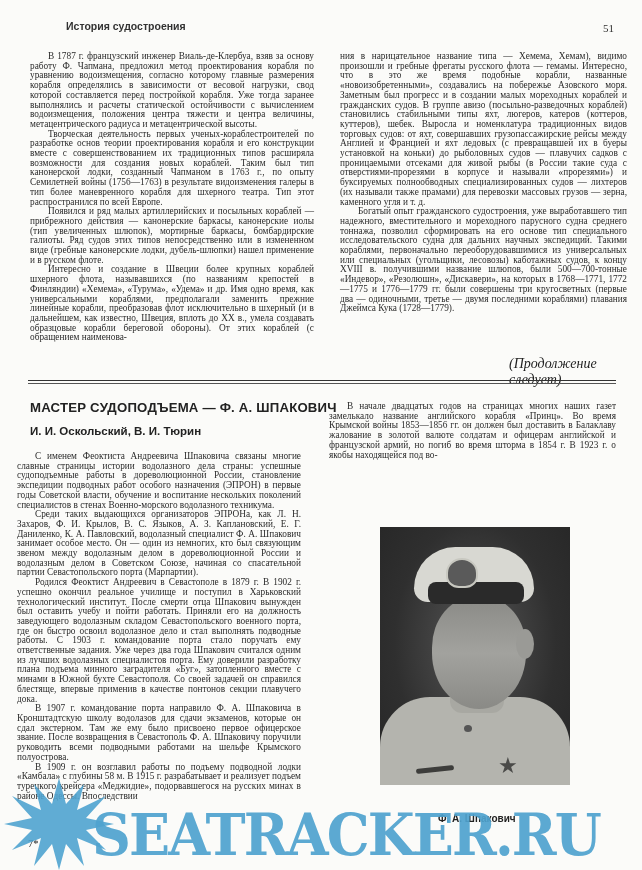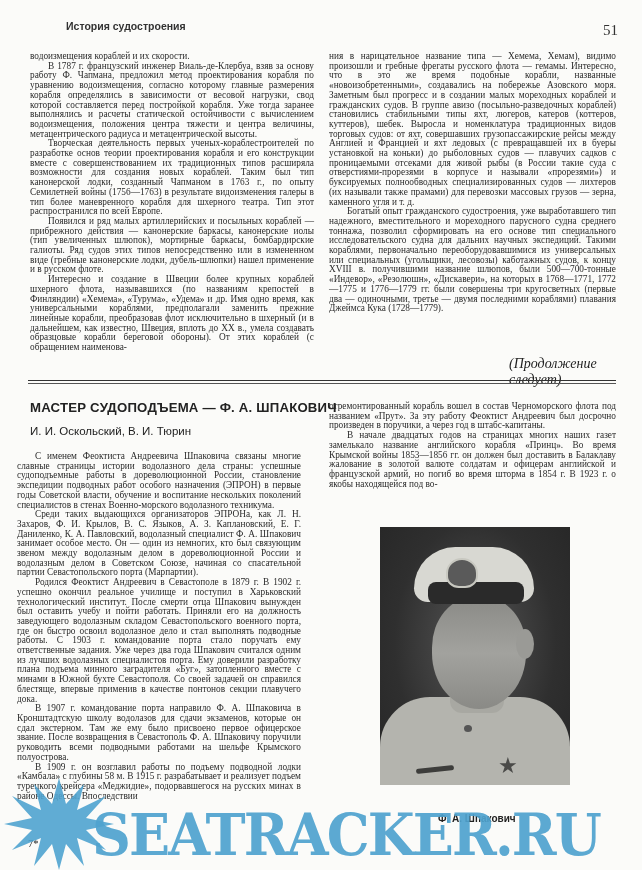--- a/index.html
+++ b/index.html
@@ -7,46 +7,46 @@
     width: 642px; height: 870px; overflow: hidden; position: relative;
     background: #fbfbf9; color: #222;
     font-family: "DejaVu Serif", "Liberation Serif", serif;
   }
   .running-head {
     position: absolute; left: 32px; top: 20px;
     font-family: "Liberation Sans", sans-serif; font-weight: bold; font-size: 10.5px; color: #333; margin-left: 34px;
   }
   .page-number {
     position: absolute; left: 603px; top: 22px;
-    font-family: "Liberation Serif", serif; font-size: 15px; color: #333;
+    font-family: "Liberation Serif", serif; font-size: 11px; color: #333;
   }
   .col {
     position: absolute; font-family: "Liberation Serif", serif;
     font-size: 9.3px; line-height: 9.7px; text-align: justify; color: #2a2a2a;
   }
   .col p { margin: 0; text-indent: 18px; }
   .col p.noindent { text-indent: 0; }
   #prev-left { left: 30px; top: 52px; width: 284px; }
-  #prev-right { left: 329px; top: 52px; width: 287px; }
+  #prev-right { left: 340px; top: 52px; width: 287px; }
   .continued {
     position: absolute; left: 509px; top: 356px;
     font-family: "Liberation Serif", serif; font-style: italic; font-size: 14px; color: #222;
   }
   .separator {
     position: absolute; left: 28px; top: 380px; width: 588px; height: 4px;
     border-top: 1.6px solid #333; border-bottom: 1px solid #555; box-sizing: border-box;
   }
   .article-title {
     position: absolute; left: 30px; top: 400px; width: 290px; white-space: nowrap;
     font-family: "Liberation Sans", sans-serif; font-weight: bold; font-size: 13.2px; color: #222;
     letter-spacing: 0.2px;
   }
   .article-authors {
     position: absolute; left: 30px; top: 425px;
-    font-family: "Liberation Sans", sans-serif; font-weight: normal; font-size: 11.5px; color: #222;
+    font-family: "Liberation Sans", sans-serif; font-weight: bold; font-size: 11.5px; color: #222;
   }
   #art-left { left: 17px; top: 452px; width: 284px; }
   #art-right { left: 329px; top: 402px; width: 287px; }
   .photo {
     position: absolute; left: 380px; top: 527px; width: 190px; height: 258px;
     background: radial-gradient(ellipse at 50% 45%, #555 0%, #2f2f2f 60%, #262626 100%);
     overflow: hidden;
   }
   .photo .cap-top {
     position: absolute; left: 34px; top: 20px; width: 120px; height: 55px;
@@ -105,21 +105,20 @@
     transform: scaleX(0.93); transform-origin: left;
   }
 </style>
 </head>
 <body>
 
 <div class="running-head">История судостроения</div>
 <div class="page-number">51</div>
 
 <div class="col" id="prev-left">
-    <p class="noindent">водоизмещения кораблей и их скорости.</p>
     <p>В 1787 г. французский инженер Виаль-де-Клербуа, взяв за основу работу Ф. Чапмана, предложил метод проектирования корабля по уравнению водоизмещения, согласно которому главные размерения корабля определялись в зависимости от весовой нагрузки, свод которой составляется перед постройкой корабля. Уже тогда заранее выполнялись и расчеты статической остойчивости с вычислением водоизмещения, положения центра тяжести и центра величины, метацентрического радиуса и метацентрической высоты.</p>
     <p>Творческая деятельность первых ученых-кораблестроителей по разработке основ теории проектирования корабля и его конструкции вместе с совершенствованием их традиционных типов расширяла возможности для создания новых кораблей. Таким был тип канонерской лодки, созданный Чапманом в 1763 г., по опыту Семилетней войны (1756—1763) в результате видоизменения галеры в тип более маневренного корабля для шхерного театра. Тип этот распространился по всей Европе.</p>
     <p>Появился и ряд малых артиллерийских и посыльных кораблей — прибрежного действия — канонерские баркасы, канонерские иолы (тип увеличенных шлюпок), мортирные баркасы, бомбардирские галиоты. Ряд судов этих типов непосредственно или в измененном виде (гребные канонерские лодки, дубель-шлюпки) нашел применение и в русском флоте.</p>
     <p>Интересно и создание в Швеции более крупных кораблей шхерного флота, называвшихся (по названиям крепостей в Финляндии) «Хемема», «Турума», «Удема» и др. Имя одно время, как универсальными кораблями, предполагали заменить прежние линейные корабли, преобразовав флот исключительно в шхерный (и в дальнейшем, как известно, Швеция, вплоть до XX в., умела создавать образцовые корабли береговой обороны). От этих кораблей (с обращением наименова-</p>
   </div>
 <div class="col" id="prev-right">
     <p class="noindent">ния в нарицательное название типа — Хемема, Хемам), видимо произошли и гребные фрегаты русского флота — гемамы. Интересно, что в это же время подобные корабли, названные «новоизобретенными», создавались на побережье Азовского моря. Заметным был прогресс и в создании малых мореходных кораблей и гражданских судов. В группе авизо (посыльно-разведочных кораблей) становились стабильными типы яхт, люгеров, катеров (коттеров, куттеров), шебек. Выросла и номенклатура традиционных видов торговых судов: от яхт, совершавших грузопассажирские рейсы между Англией и Францией и яхт ледовых (с превращавшей их в буеры установкой на коньки) до рыболовных судов — плавучих садков с проницаемыми отсеками для живой рыбы (в России такие суда с отверстиями-прорезями в корпусе и называли «прорезями») и буксируемых полнообводных специализированных судов — лихтеров (их называли также прамами) для перевозки массовых грузов — зерна, каменного угля и т. д.</p>
     <p>Богатый опыт гражданского судостроения, уже выработавшего тип надежного, вместительного и мореходного парусного судна среднего тоннажа, позволил сформировать на его основе тип специального исследовательского судна для дальних научных экспедиций. Такими кораблями, первоначально переоборудовавшимися из универсальных или специальных (угольщики, лесовозы) каботажных судов, к концу XVIII в. получившими название шлюпов, были 500—700-тонные «Индевор», «Резолюшн», «Дискавери», на которых в 1768—1771, 1772—1775 и 1776—1779 гг. были совершены три кругосветных (первые два — одиночными, третье — двумя последними кораблями) плавания Джеймса Кука (1728—1779).</p>
   </div>
 
@@ -131,21 +130,20 @@
 <div class="article-authors">И. И. Оскольский, В. И. Тюрин</div>
 
 <div class="col" id="art-left">
     <p>С именем Феоктиста Андреевича Шпаковича связаны многие славные страницы истории водолазного дела страны: успешные судоподъемные работы в дореволюционной России, становление экспедиции подводных работ особого назначения (ЭПРОН) в первые годы Советской власти, обучение и воспитание нескольких поколений специалистов в стенах Военно-морского водолазного техникума.</p>
     <p>Среди таких выдающихся организаторов ЭПРОНа, как Л. Н. Захаров, Ф. И. Крылов, В. С. Языков, А. З. Каплановский, Е. Г. Даниленко, К. А. Павловский, водолазный специалист Ф. А. Шпакович занимает особое место. Он — один из немногих, кто был связующим звеном между водолазным делом в дореволюционной России и водолазным делом в Советском Союзе, начиная со спасательной партии Севастопольского порта (Марпартии).</p>
     <p>Родился Феоктист Андреевич в Севастополе в 1879 г. В 1902 г. успешно окончил реальное училище и поступил в Харьковский технологический институт. После смерти отца Шпакович вынужден был оставить учебу и пойти работать. Приняли его на должность заведующего водолазным складом Севастопольского военного порта, где он быстро освоил водолазное дело и стал выполнять подводные работы. С 1903 г. командование порта стало поручать ему ответственные задания. Уже через два года Шпакович считался одним из лучших водолазных специалистов порта. Ему доверили разработку плана подъема минного заградителя «Буг», затопленного вместе с минами в Южной бухте Севастополя. Со своей задачей он справился блестяще, впервые применив в качестве понтонов секции плавучего дока.</p>
     <p>В 1907 г. командование порта направило Ф. А. Шпаковича в Кронштадтскую школу водолазов для сдачи экзаменов, которые он сдал экстерном. Там же ему было присвоено первое офицерское звание. После возвращения в Севастополь Ф. А. Шпаковичу поручили руководить всеми подводными работами на шельфе Крымского полуострова.</p>
     <p>В 1909 г. он возглавил работы по подъему подводной лодки «Камбала» с глубины 58 м. В 1915 г. разрабатывает и реализует подъем турецкого крейсера «Меджидие», подорвавшегося на русских минах в районе Одессы. Впоследствии</p>
   </div>
 <div class="col" id="art-right">
-    <p class="noindent">отремонтированный корабль вошел в состав Черноморского флота под названием «Прут». За эту работу Феоктист Андреевич был досрочно произведен в поручики, а через год в штабс-капитаны.</p>
     <p>В начале двадцатых годов на страницах многих наших газет замелькало название английского корабля «Принц». Во время Крымской войны 1853—1856 гг. он должен был доставить в Балаклаву жалование в золотой валюте солдатам и офицерам английской и французской армий, но погиб во время шторма в 1854 г. В 1923 г. о якобы находящейся под во-</p>
   </div>
 
 <div class="photo">
   <div class="tunic"></div>
   <div class="collar"></div>
   <div class="face"></div>
   <div class="ear"></div>
   <div class="cap-top"></div>
   <div class="cap-band"></div>

